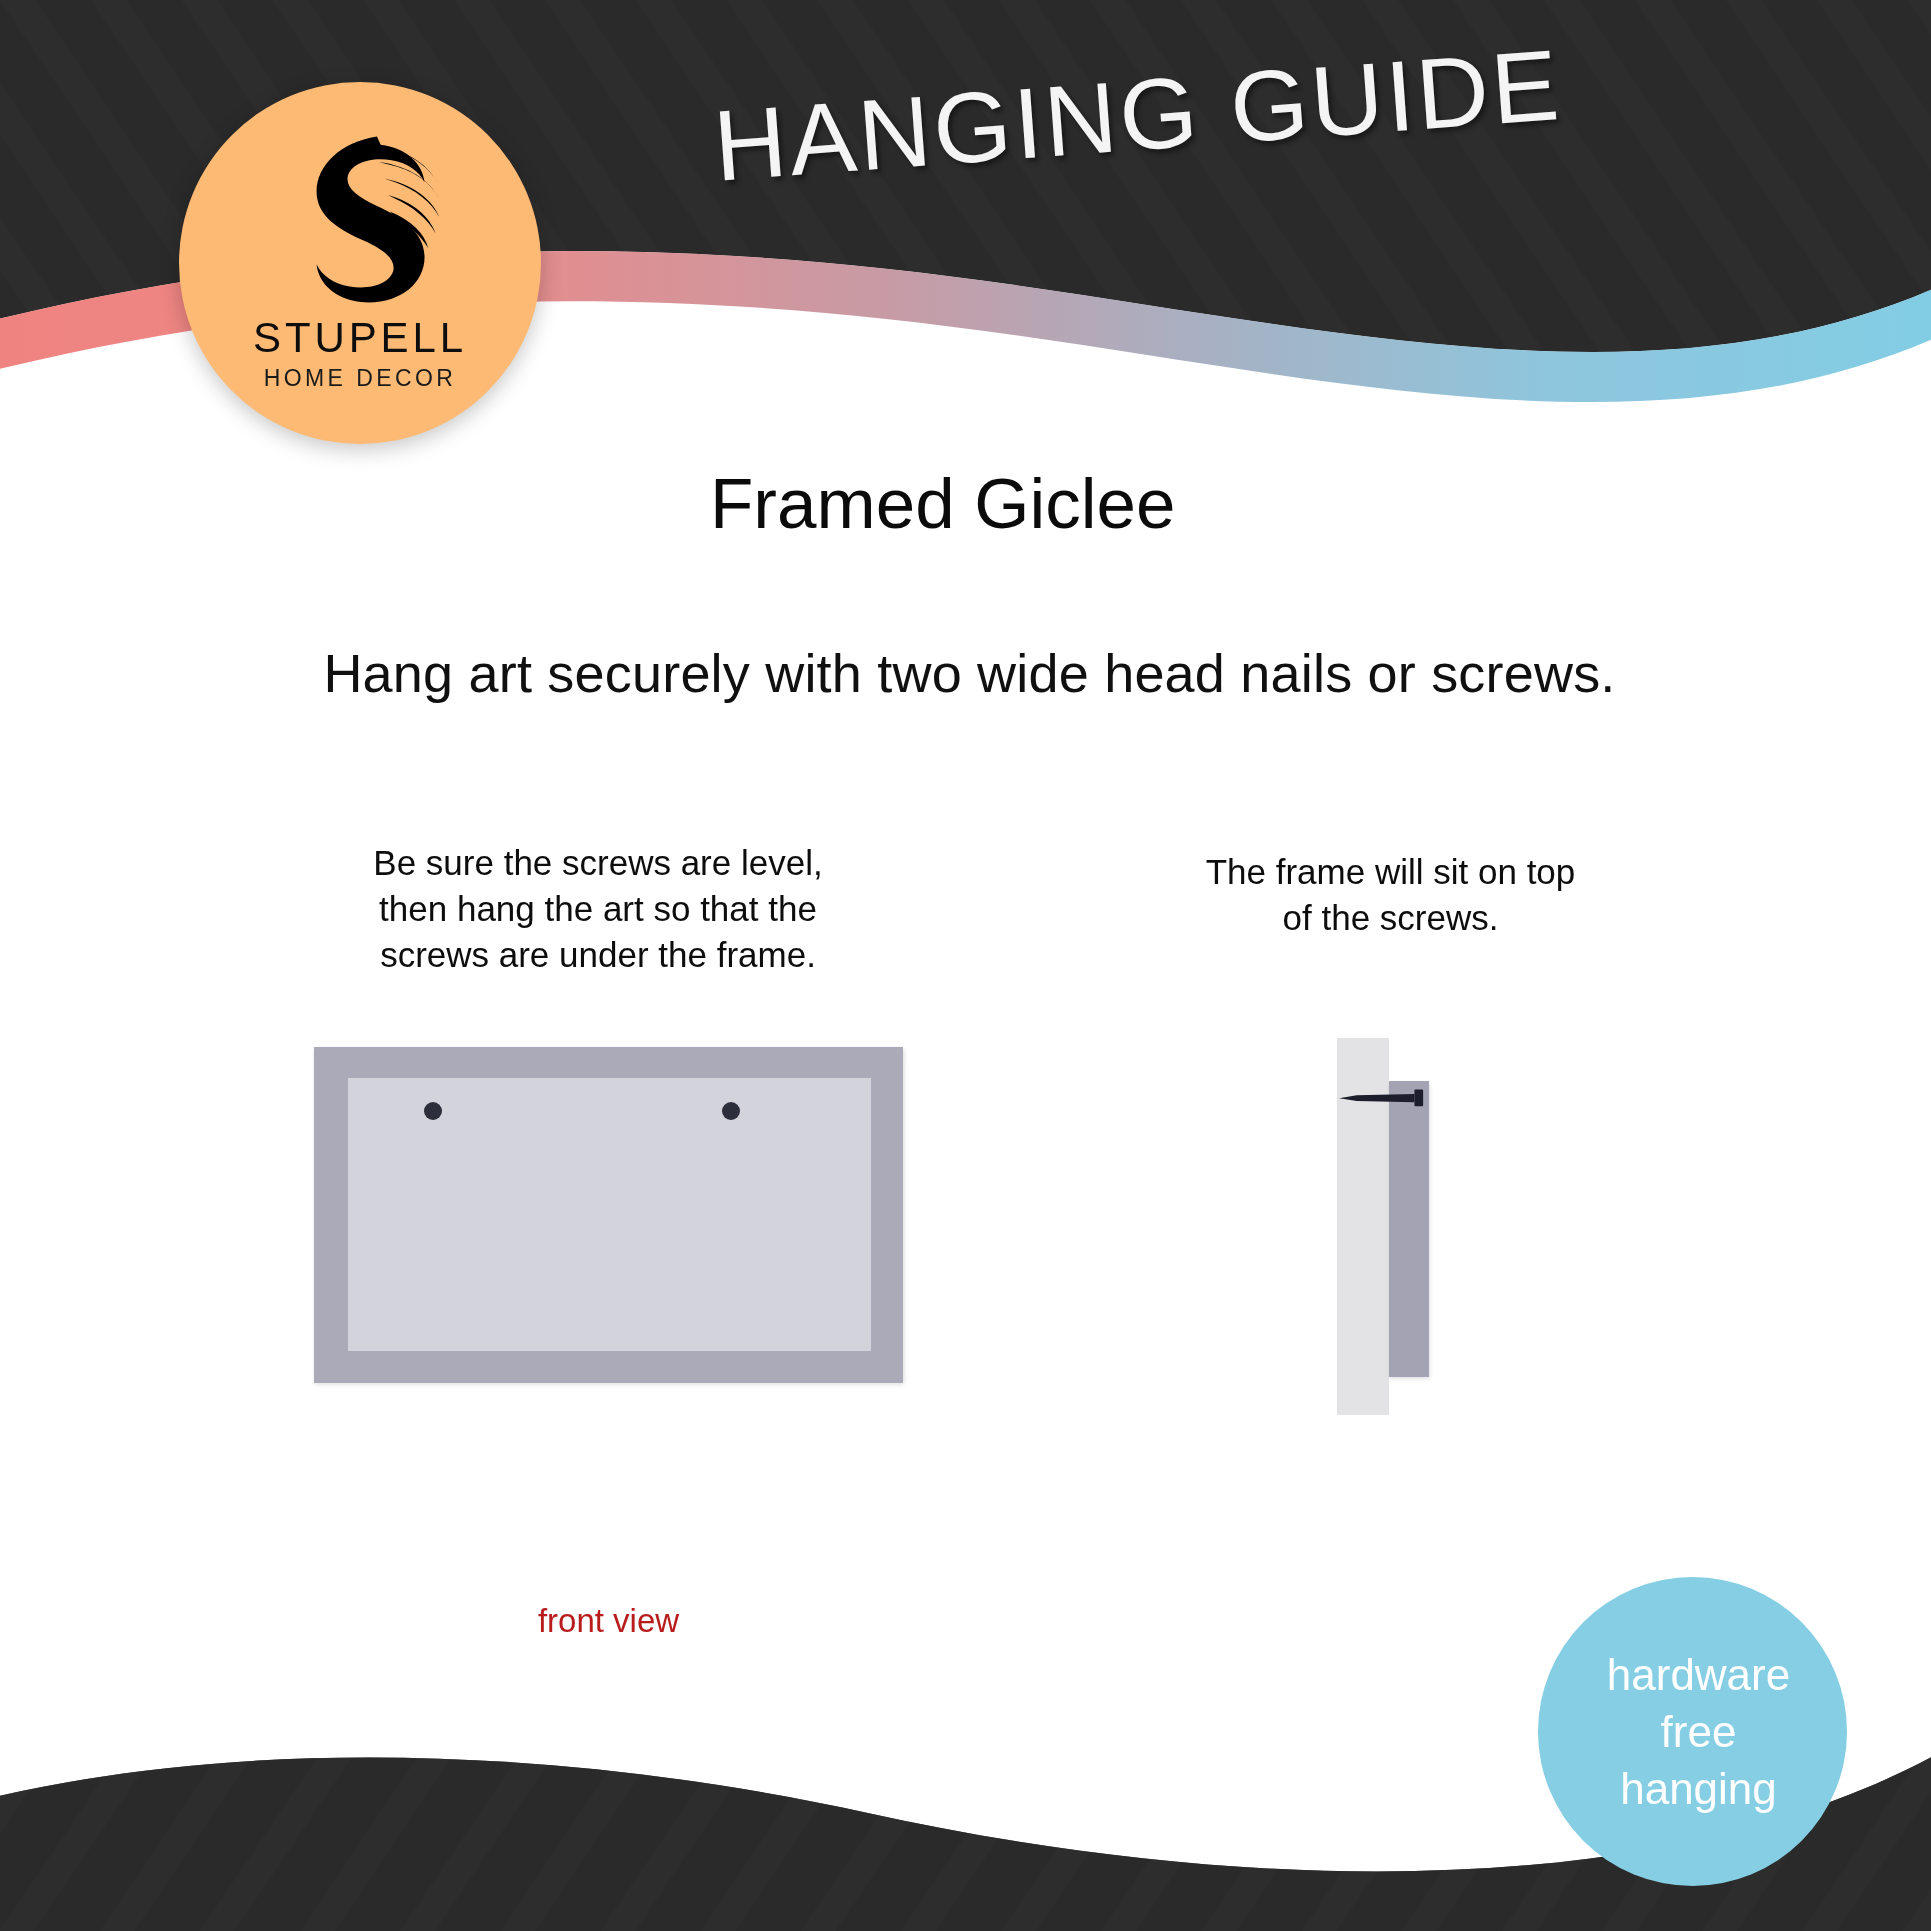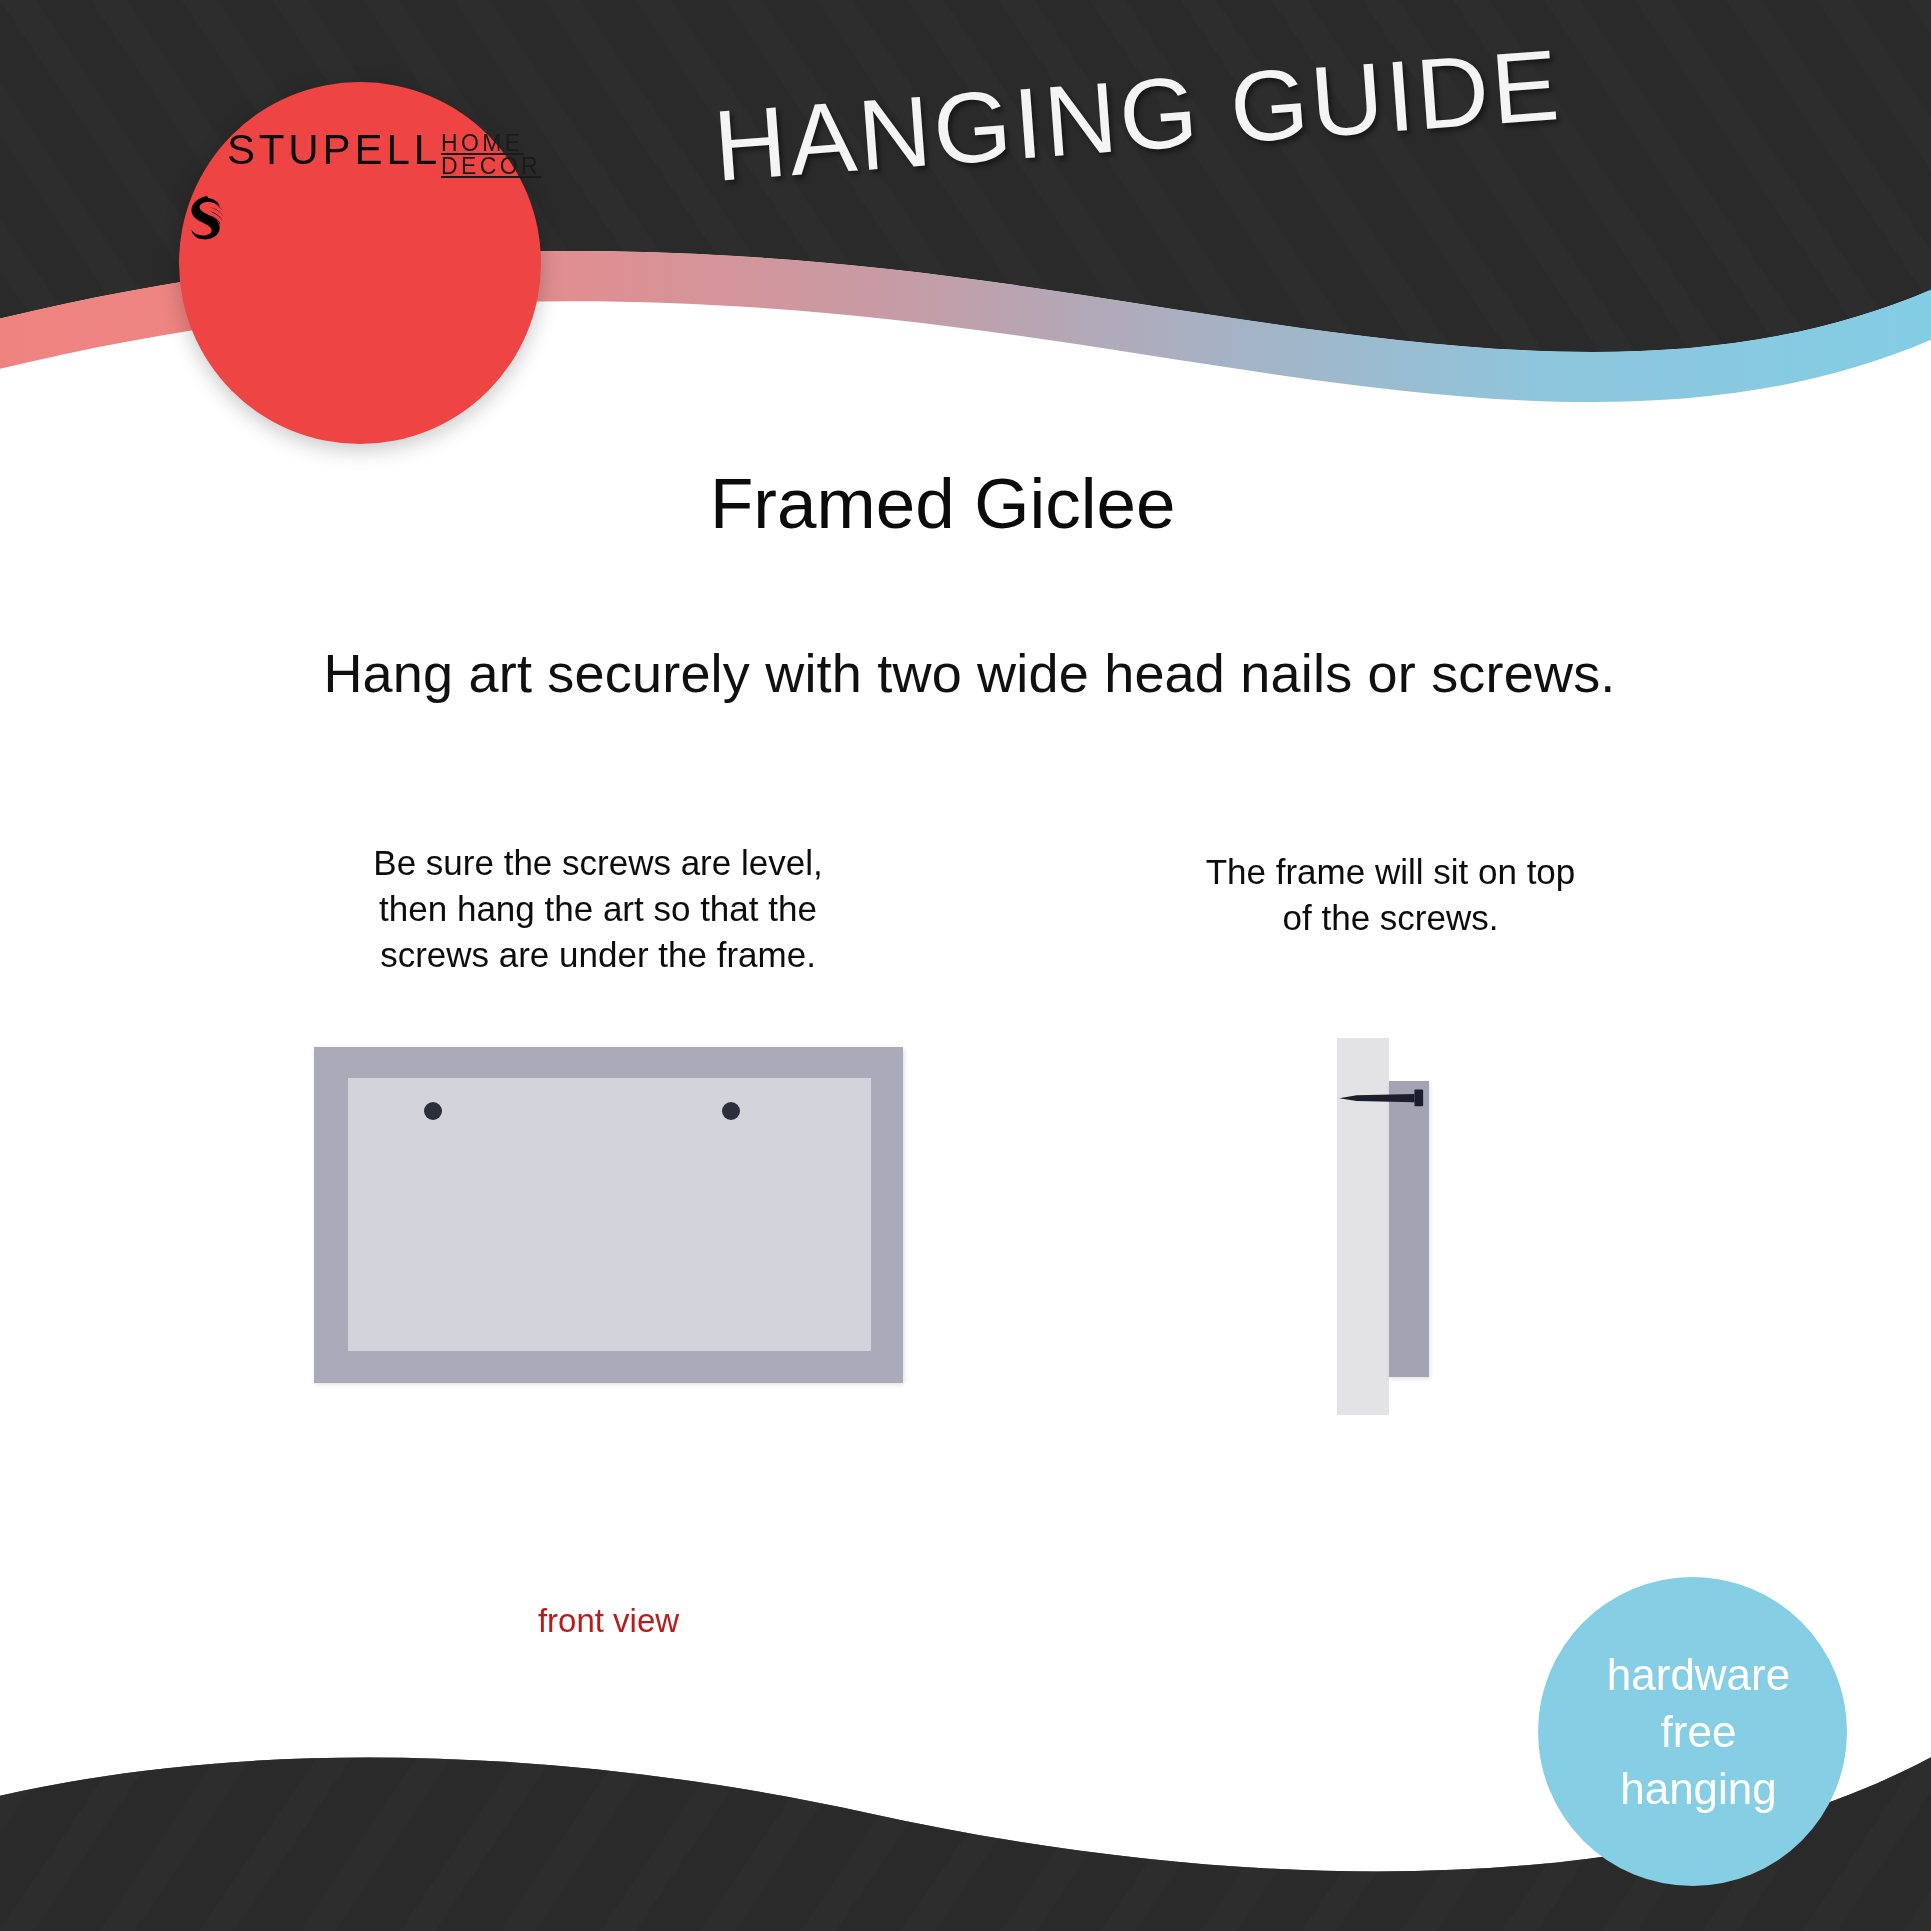--- a/index.html
+++ b/index.html
@@ -37,23 +37,25 @@
   }
 
   
   #logo-badge {
     position: absolute;
     left: 179px;
     top: 82px;
     width: 362px;
     height: 362px;
     border-radius: 50%;
-    background: #ef4444;
+    background: #fdba74;
     box-shadow: 0 5.8px 21px rgba(0,0,0,0.22);
     display: flex;
+    flex-direction: column;
+    align-items: center;
     justify-content: flex-start;
     padding-top: 41px;
     box-sizing: border-box;
     z-index: 40;
   }
   #logo-mark {
     width: 183px;
     height: 188px;
     display: block;
   }
@@ -67,21 +69,20 @@
     line-height: 1;
   }
   #logo-subwordmark {
     font-family: "Liberation Sans", sans-serif;
     font-size: 23px;
     letter-spacing: 3.4px;
     color: #1a1a1a;
     font-weight: 400;
     margin-top: 8.7px;
     line-height: 1;
-    text-decoration: underline;
   }
 
   
   #header-title {
     position: absolute;
     left: 710px;
     top: 89px;
     transform: rotate(-4.2deg);
     transform-origin: left top;
     font-family: "Liberation Sans", sans-serif;

